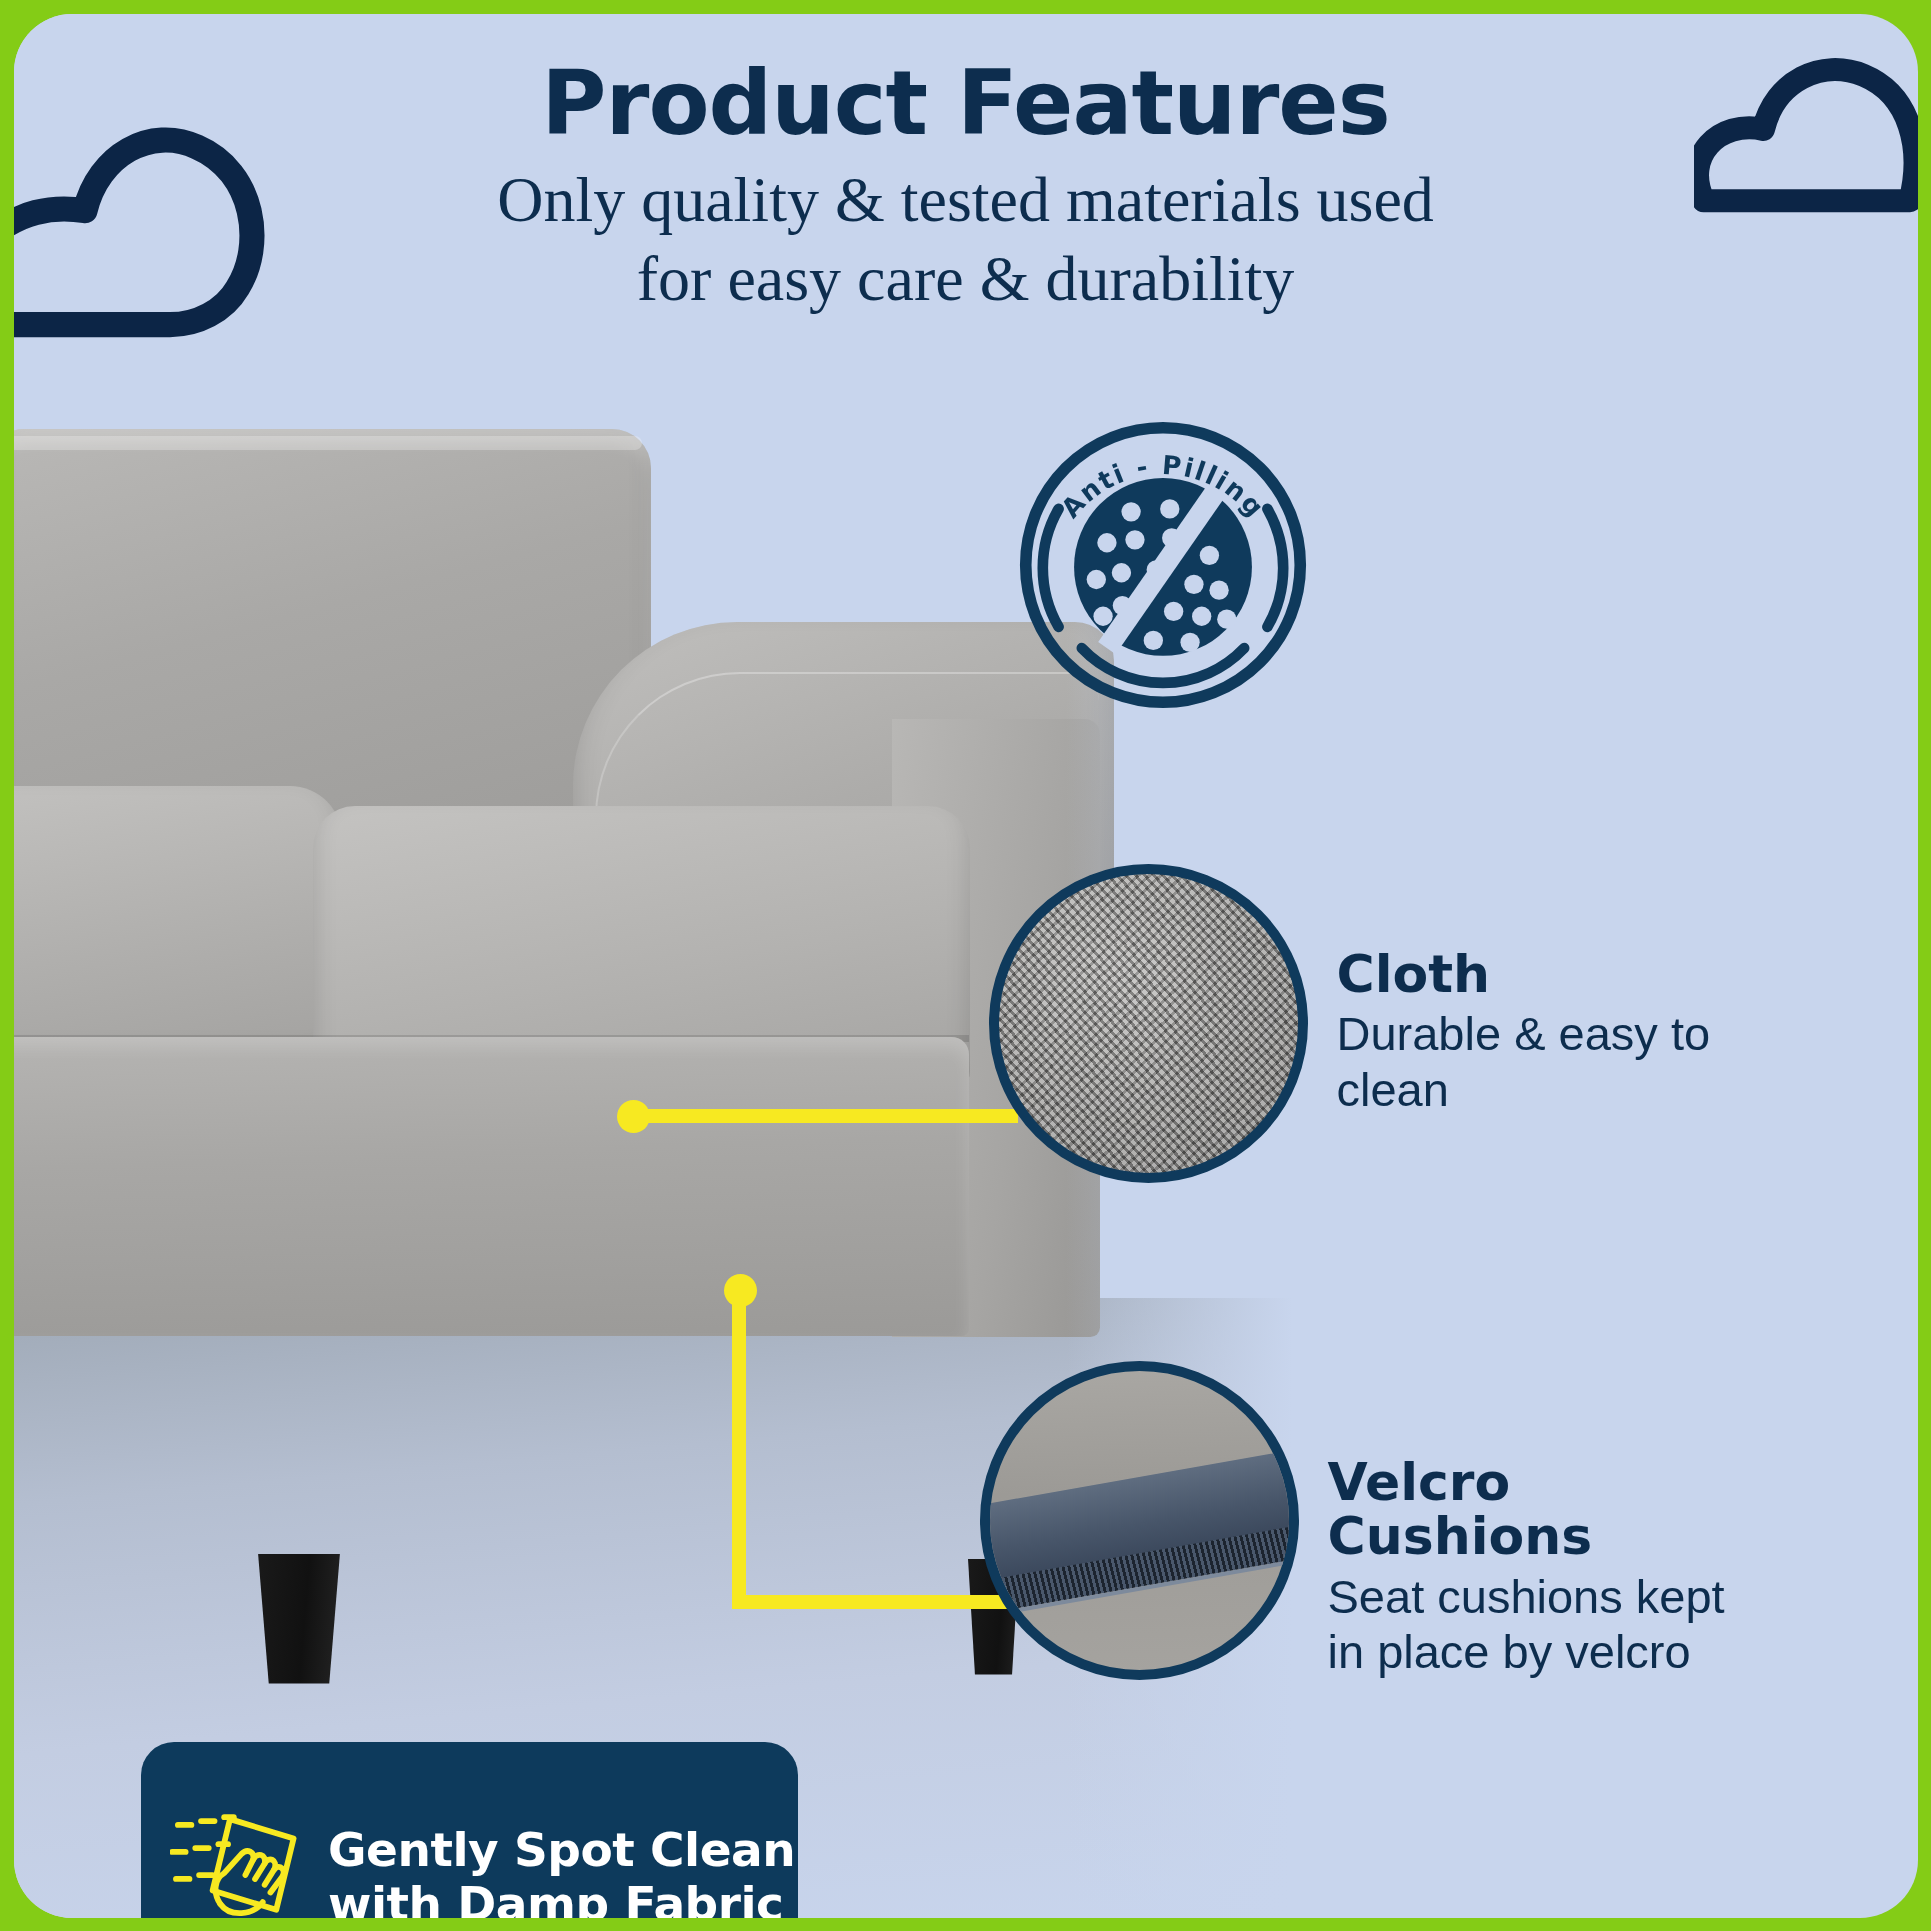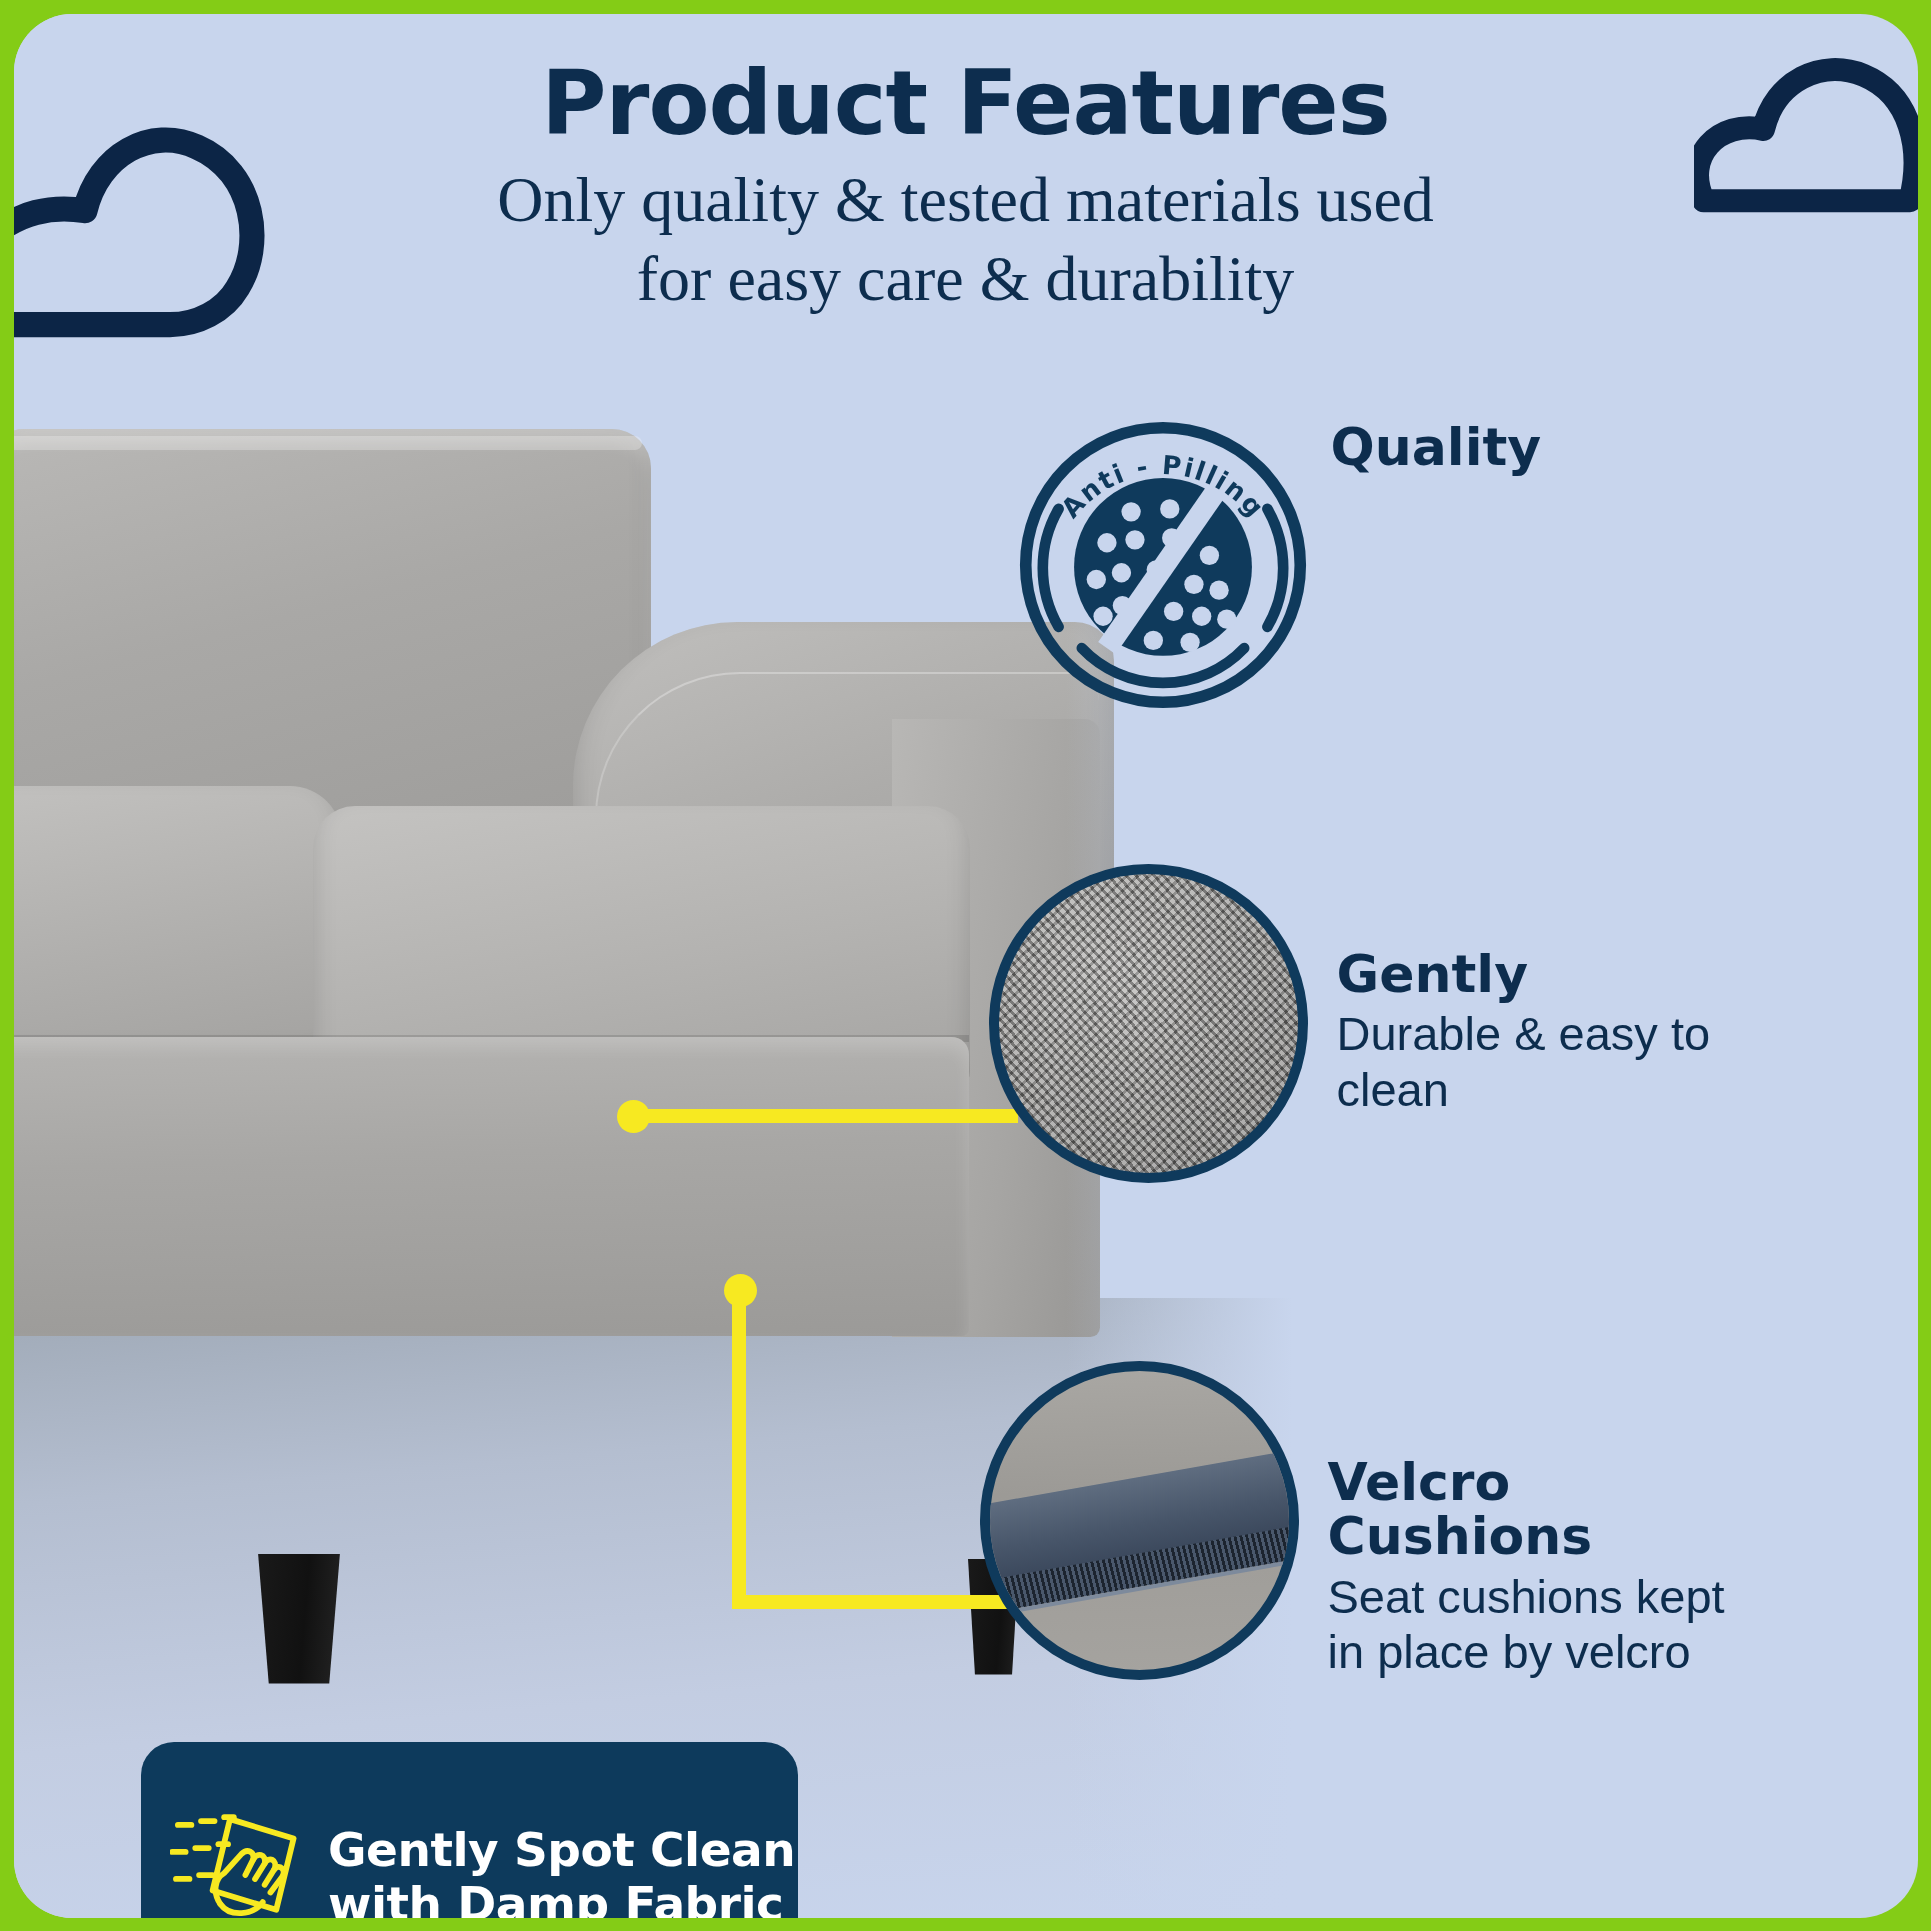--- a/index.html
+++ b/index.html
@@ -259,28 +259,27 @@
             <circle cx="178" cy="230" r="10"></circle>
         </g>
 
         <line x1="206" y1="72" x2="92" y2="236" stroke="#c8d5ed" stroke-width="22"></line>
 
         <text font-family="DejaVu Sans, sans-serif" font-size="27" font-weight="bold" fill="#0f3a5c" letter-spacing="2">
           <textPath href="#apArc" startOffset="50%" text-anchor="middle">Anti - Pilling</textPath>
         </text>
       </svg>
       <div class="txt">
-        <div class="f-head">Quality</div>
       </div>
     </div>
 
     <div class="feature f2">
       <div class="circ circ-fabric"></div>
       <div class="txt" style="margin-top:83px;">
-        <div class="f-head">Gently</div>
+        <div class="f-head">Cloth</div>
         <div class="f-body">Durable &amp; easy to clean</div>
       </div>
     </div>
 
     <div class="feature f3">
       <div class="circ circ-velcro">
         <div class="velcro-band"></div>
         <div class="velcro-teeth"></div>
       </div>
       <div class="txt" style="margin-top:54px;">

